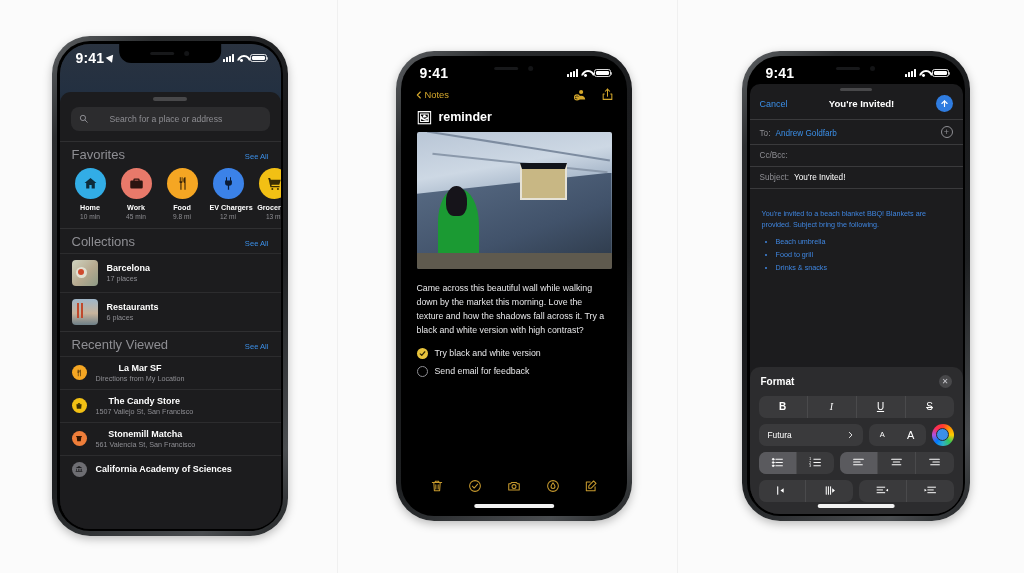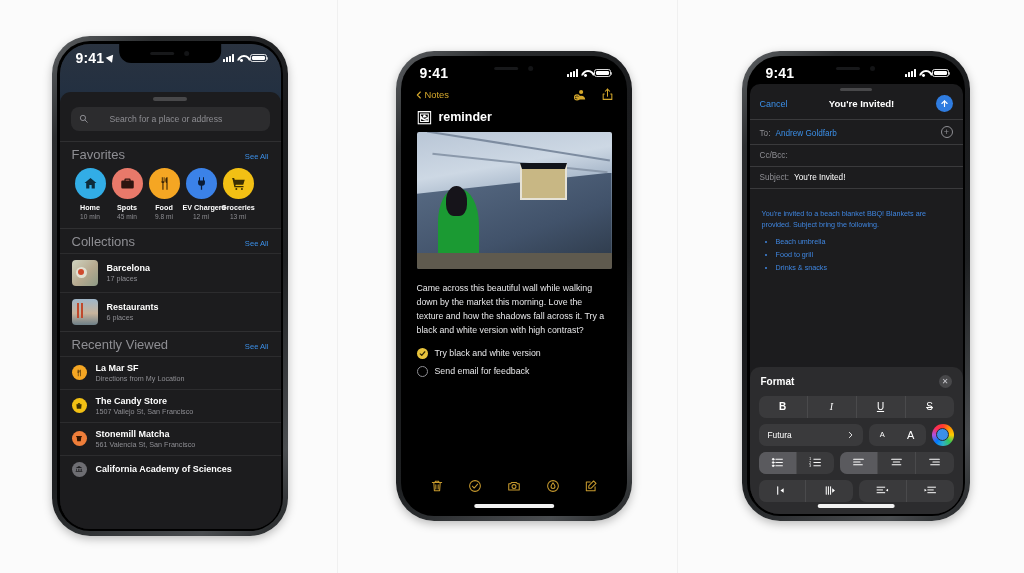--- a/index.html
+++ b/index.html
@@ -98,39 +98,39 @@
     margin: 0 11px 10px; height: 24px; border-radius: 8px; background: #2c2c2e;
     display: flex; align-items: center; gap: 22px; padding: 0 8px;
     color: #8e8e93; font-size: 8.6px;
   }
   .sec-head {
     display:flex; align-items:baseline; justify-content: space-between;
     padding: 5px 12px 4px; border-top: .5px solid #2f2f31;
   }
   .sec-title { color: #8e8e93; font-size: 13px; }
   .see-all { color: #3b8fe8; font-size: 7.6px; }
-  .favs { display: flex; gap: 0; padding: 2px 12px 8px; overflow: hidden; }
+  .favs { display: flex; gap: 9px; padding: 2px 12px 8px; overflow: hidden; }
   .fav { width: 37px; flex: 0 0 37px; text-align: center; }
   .fav .circ {
     width: 31px; height: 31px; border-radius: 50%; margin: 0 auto 4px;
     display: flex; align-items: center; justify-content: center;
   }
   .fav .nm { color: #fff; font-size: 7.2px; font-weight: 600; white-space: nowrap; }
   .fav .dist { color: #8e8e93; font-size: 6.6px; margin-top: 1px; white-space: nowrap; }
 
   .coll-row, .rv-row {
     display: flex; align-items: center; gap: 9px;
     padding: 6px 12px; border-top: .5px solid #2c2c2e;
   }
   .coll-thumb { width: 26px; height: 26px; border-radius: 4px; flex: 0 0 26px; position: relative; }
   .coll-thumb::before {
     content:""; position:absolute; left:3px; top:-2px; right:-2px; bottom:2px;
     border-radius:4px; background:#6b6b6b; opacity:.5; z-index:-1;
   }
-  .row-title { color: #fff; font-size: 9px; font-weight: 700; }
+  .row-title { color: #fff; font-size: 9px; font-weight: 700; text-align: center; }
   .row-sub { color: #8e8e93; font-size: 7.2px; margin-top: 1px; }
   .rv-icon { width: 15px; height: 15px; border-radius: 50%; flex: 0 0 15px;
     display:flex; align-items:center; justify-content:center; }
 
   
   #phone-notes { left: 396px; top: 51px; width: 236px; height: 470px; }
   .notes-screen { background: #000; display: flex; flex-direction: column; }
   .notes-nav {
     height: 26px; margin-top: 23px; display: flex; align-items: center;
     justify-content: space-between; padding: 0 11px; color: #d4a72c;
@@ -263,21 +263,21 @@
                 </div>
                 <div class="nm">Home</div>
                 <div class="dist">10 min</div>
               </div>
               <div class="fav">
                 <div class="circ" style="background:#e8796a">
                   <svg width="15" height="15" viewBox="0 0 24 24" fill="#2c1410">
                       <path d="M9 4h6a2 2 0 0 1 2 2v1h3a2 2 0 0 1 2 2v9a2 2 0 0 1-2 2H4a2 2 0 0 1-2-2V9a2 2 0 0 1 2-2h3V6a2 2 0 0 1 2-2zm0 3h6V6H9z"></path>
                     </svg>
                 </div>
-                <div class="nm">Spots</div>
+                <div class="nm">Work</div>
                 <div class="dist">45 min</div>
               </div>
               <div class="fav">
                 <div class="circ" style="background:#f5a623">
                   <svg width="15" height="15" viewBox="0 0 24 24" fill="#3a2406">
                       <path d="M7 2v7a2.5 2.5 0 0 0 1.6 2.3V22h1.8V11.3A2.5 2.5 0 0 0 12 9V2h-1.3v6.2H9.6V2H8.4v6.2H7.3V2zm9 0c-1.6 0-2.6 2-2.6 5 0 2.2.7 3.6 1.7 4V22h1.8V2z"></path>
                     </svg>
                 </div>
                 <div class="nm">Food</div>
                 <div class="dist">9.8 mi</div>

